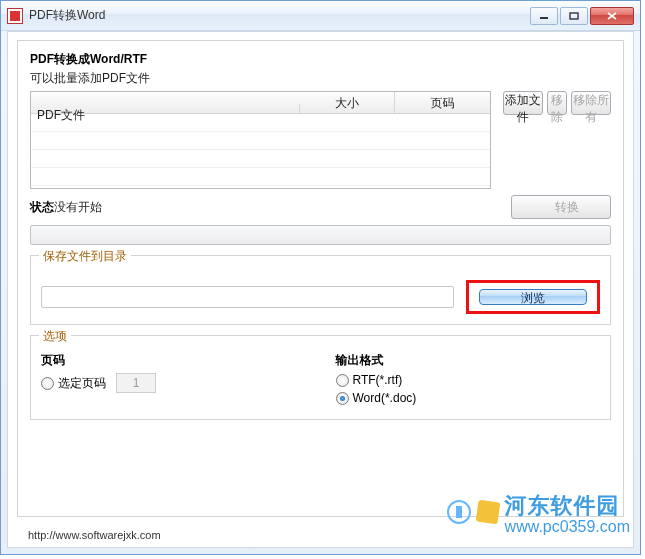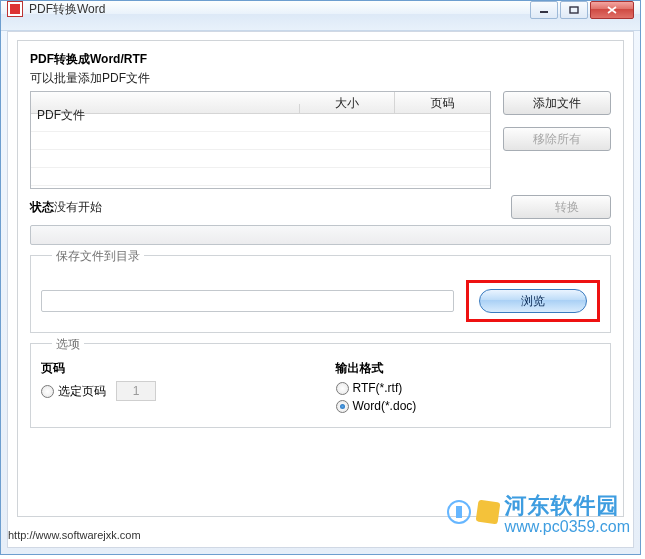--- a/index.html
+++ b/index.html
@@ -16,21 +16,21 @@
     height: 555px;
     border: 1px solid #6d9ecf;
     background: linear-gradient(#f1f7fe, #e6eef8);
     position: relative;
   }
   .titlebar {
     height: 30px;
     background: linear-gradient(#fdfefe, #e9f2fb 45%, #dde9f7 46%, #e8f1fb);
     border-bottom: 1px solid #c8d8ea;
     display: flex;
-    align-items: flex-start;
+    align-items: center;
     padding: 0 6px;
   }
   .titlebar .app-icon {
     width: 16px; height: 16px;
     margin-right: 6px;
     background: #fff;
     border: 1px solid #b33;
     position: relative;
   }
   .titlebar .app-icon::after {
@@ -80,21 +80,21 @@
   .hcell {
     border-right: 1px solid #d5d5d5;
     border-bottom: 1px solid #d5d5d5;
     padding: 3px 6px;
     color: #222;
   }
   .hcell.c1 { flex: 1; margin-top: 12px; }
   .hcell.c2 { width: 95px; text-align: center; }
   .hcell.c3 { width: 95px; text-align: center; border-right: none; }
   .filetable .rows .r { display: flex; height: 18px; border-bottom: 1px solid #f0f0f0; }
-  .sidebtns { width: 108px; display: flex; flex-direction: column; gap: 12px; }
+  .sidebtns { width: 108px; display: flex; flex-direction: row; gap: 4px; }
   .btn {
     height: 24px;
     border: 1px solid #a7adb4;
     border-radius: 3px;
     background: linear-gradient(#fdfdfd,#e5e5e5);
     color: #222;
     font: inherit;
     cursor: pointer;
   }
   .btn.disabled { color: #a6a6a6; }
@@ -110,42 +110,42 @@
     background: linear-gradient(#f7f8f9,#ececee);
   }
   .savegroup, .optgroup {
     margin-top: 10px;
     border: 1px solid #d0d4d8;
     padding: 14px 10px 10px 10px;
     position: relative;
   }
   .legend {
     position: absolute;
-    top: -8px; left: 21px;
+    top: -8px; left: 8px;
     background: #fff;
     padding: 0 4px;
-    color: #737373;
+    color: #a16207;
   }
   .saverow { display: flex; align-items: center; gap: 12px; margin-top: 10px; }
   .pathbox {
     flex: 1;
     height: 22px;
     border: 1px solid #c3c8cd;
     border-radius: 2px;
     background: #fff;
   }
   .browse-wrap {
     border: 3px solid #e11;
     padding: 6px 10px;
     display: flex; align-items: center; justify-content: center;
   }
   .btn-browse {
-    width: 108px; height: 24px;
+    width: 108px; height: 16px;
     border: 1px solid #3a7bbf;
-    border-radius: 12px;
+    border-radius: 4px;
     background: linear-gradient(#eaf4ff,#bedcf8 45%,#a9d0f5 46%,#d9ecfd);
     color: #0a2a55;
     font: inherit;
     cursor: pointer;
   }
   .optcols { display: flex; gap: 30px; margin-top: 2px; }
   .col { flex: 1; }
   .col .hd { font-weight: bold; margin-bottom: 4px; }
   .radio-row { display: flex; align-items: center; gap: 4px; margin: 4px 0; }
   .radio {
@@ -176,21 +176,21 @@
     display: flex; align-items: center; gap: 6px;
     pointer-events: none;
   }
   .wm-ico1 { width: 24px; height: 24px; border: 2px solid #66b6ff; border-radius: 50%; position: relative; }
   .wm-ico1::after { content:""; position:absolute; left:7px; top:4px; width:6px; height:12px; background:#66b6ff; }
   .wm-ico2 { width: 22px; height: 22px; background: #f4c23a; border-radius: 3px; transform: rotate(8deg); }
   .wm-txt { color: #3e9de0; font-size: 22px; font-weight: bold; letter-spacing: 1px; }
   .wm-url { color: #3e9de0; font-size: 16px; display:block; line-height: 11px; }
   .footer {
     position: absolute;
-    left: 0; bottom: 6px;
+    left: 20px; bottom: 6px;
     font-size: 11px; color: #333;
   }
 </style>
 </head>
 <body>
 
 <div class="window">
   <div class="titlebar">
     <span class="app-icon"></span>
     <span class="title">PDF转换Word</span>
@@ -228,20 +228,21 @@
           </div>
           <div class="rows">
             <div class="r"></div>
             <div class="r"></div>
             <div class="r"></div>
             <div class="r"></div>
           </div>
         </div>
         <div class="sidebtns">
           <button class="btn">添加文件</button>
+          <button class="btn disabled">移除</button>
           <button class="btn disabled">移除所有</button>
         </div>
       </div>
 
       <div class="statusrow">
         <span class="lab">状态</span>
         <span class="val">没有开始</span>
         <button class="btn disabled btn-convert">转换</button>
       </div>
 

